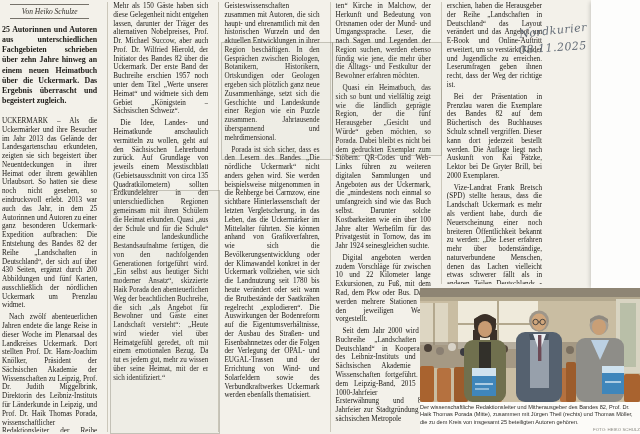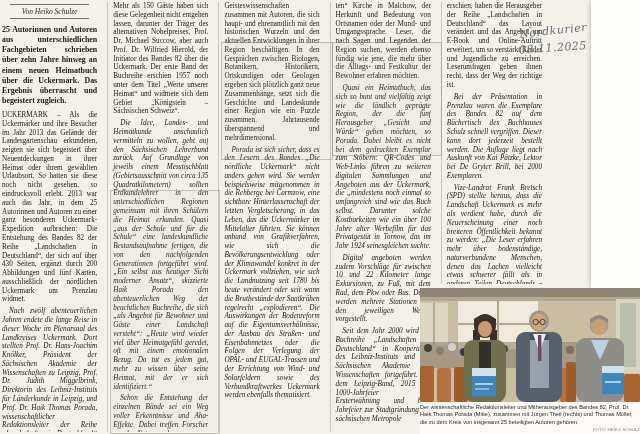--- a/index.html
+++ b/index.html
@@ -19,29 +19,29 @@
     position:absolute;left:2px;top:2px;width:540px;height:430px;
     display:flex;gap:10px;z-index:2;
   }
   .col{
     flex:1 1 0;overflow:hidden;height:430px;
     font-size:7.2px;line-height:1.22;color:#22201c;
     text-align:justify;hyphens:auto;
   }
   .col + .col{border-left:1px solid #cbc7ba;padding-left:5px;}
   .col p{margin:0 0 3px 0;}
-  .col p + p{text-indent:7px;font-style:italic;}
+  .col p + p{text-indent:7px;}
   .col-short{height:282px;}
   .byline-box{
     border-top:1px solid #76726a;border-bottom:1px solid #76726a;
     margin:2px 8px 6px 8px;padding:2px 0;
     text-align:center;font-style:italic;font-size:7.5px;color:#33302a;
   }
   .lead{
-    font-weight:bold;font-size:7.9px;line-height:1.28;margin-bottom:5px;
+    font-weight:bold;font-size:7.9px;line-height:1.28;margin-bottom:11px;
   }
   
   .seam{
     position:absolute;z-index:3;pointer-events:none;
     border:1px solid rgba(125,120,105,.38);
     background:rgba(185,180,165,.07);
   }
   .seam1{left:110px;top:190px;width:108px;height:242px;}
   .seam2{left:221px;top:42px;width:110px;height:116px;}
   .seam3{left:332px;top:42px;width:108px;height:112px;}
@@ -82,21 +82,20 @@
     <div>
         <p>UCKERMARK – Als die Uckermärker und ihre Besucher im Jahr 2013 das Gelände der Landesgartenschau erkundeten, zeigten sie sich begeistert über Neuentdeckungen in ihrer Heimat oder ihrem gewählten Urlaubsort. So hatten sie diese noch nicht gesehen, so eindrucksvoll erlebt. 2013 war auch das Jahr, in dem 25 Autorinnen und Autoren zu einer ganz besonderen Uckermark-Expedition aufbrachen: Die Entstehung des Bandes 82 der Reihe „Landschaften in Deutschland“, der sich auf über 430 Seiten, ergänzt durch 200 Abbildungen und fünf Karten, ausschließlich der nördlichen Uckermark um Prenzlau widmet.</p>
         <p>Nach zwölf abenteuerlichen Jahren endete die lange Reise in dieser Woche im Plenarsaal des Landkreises Uckermark. Dort stellten Prof. Dr. Hans-Joachim Knölker, Präsident der Sächsischen Akademie der Wissenschaften zu Leipzig, Prof. Dr. Judith Miggelbrink, Direktorin des Leibniz-Instituts für Länderkunde in Leipzig, und Prof. Dr. Haik Thomas Porada, wissenschaftlicher Redaktionsleiter der Reihe „Landschaften in Deutschland“ sowie Mitherausgeber, das lang erwartete Ergebnis vor.</p>
       </div>
   </div>
 
   <div class="col">
     <div>
         <p>Mehr als 150 Gäste haben sich diese Gelegenheit nicht entgehen lassen, darunter der Träger des alternativen Nobelpreises, Prof. Dr. Michael Succow, aber auch Prof. Dr. Wilfried Hierold, der Initiator des Bandes 82 über die Uckermark. Der erste Band der Buchreihe erschien 1957 noch unter dem Titel „Werte unserer Heimat“ und widmete sich dem Gebiet „Königstein – Sächsischen Schweiz“.</p>
         <p>Die Idee, Landes- und Heimatkunde anschaulich vermitteln zu wollen, geht auf den Sächsischen Lehrerbund zurück. Auf Grundlage von jeweils einem Messtischblatt (Gebietsausschnitt von circa 135 Quadratkilometern) sollten Erdkundelehrer in den unterschiedlichen Regionen gemeinsam mit ihren Schülern die Heimat erkunden. Quasi „aus der Schule und für die Schule“ eine landeskundliche Bestandsaufnahme fertigen, die von den nachfolgenden Generationen fortgeführt wird. „Ein selbst aus heutiger Sicht moderner Ansatz“, skizzierte Haik Porada den abenteuerlichen Weg der beachtlichen Buchreihe, die sich „als Angebot für Bewohner und Gäste einer Landschaft versteht“: „Heute wird wieder viel über Heimatgefühl geredet, oft mit einem emotionalen Bezug. Da tut es jedem gut, mehr zu wissen über seine Heimat, mit der er sich identifiziert.“</p>
-        <p>Schon die Entstehung der einzelnen Bände sei ein Weg voller Erkenntnisse und Aha-Effekte. Dabei treffen Forscher aus den Natur- und</p>
       </div>
   </div>
 
   <div class="col">
     <div>
         <p>Geisteswissenschaften zusammen mit Autoren, die sich haupt- und ehrenamtlich mit den historischen Wurzeln und den aktuellen Entwicklungen in ihrer Region beschäftigen. In den Gesprächen zwischen Biologen, Botanikern, Historikern, Ortskundigen oder Geologen ergeben sich plötzlich ganz neue Zusammenhänge, setzt sich die Geschichte und Landeskunde einer Region wie ein Puzzle zusammen. Jahrtausende überspannend und mehrdimensional.</p>
         <p>Porada ist sich sicher, dass es den Lesern des Bandes „Die nördliche Uckermark“ nicht anders gehen wird. Sie werden beispielsweise mitgenommen in die Rehberge bei Carmzow, eine sichtbare Hinterlassenschaft der letzten Vergletscherung, in das Leben, das die Uckermärker im Mittelalter führten. Sie können anhand von Grafikverfahren, wie sich die Bevölkerungsentwicklung oder der Klimawandel konkret in der Uckermark vollziehen, wie sich die Landnutzung seit 1780 bis heute verändert oder seit wann die Brutbestände der Saatkrähen regelrecht „explodieren“. Die Auswirkungen der Bodenreform auf die Eigentumsverhältnisse, der Ausbau des Straßen- und Eisenbahnnetzes oder die Folgen der Verlegung der OPAL- und EUGAL-Trassen und der Errichtung von Wind- und Solarfeldern sowie des Verbundkraftwerkes Uckermark werden ebenfalls thematisiert.</p>
       </div>
   </div>
 

